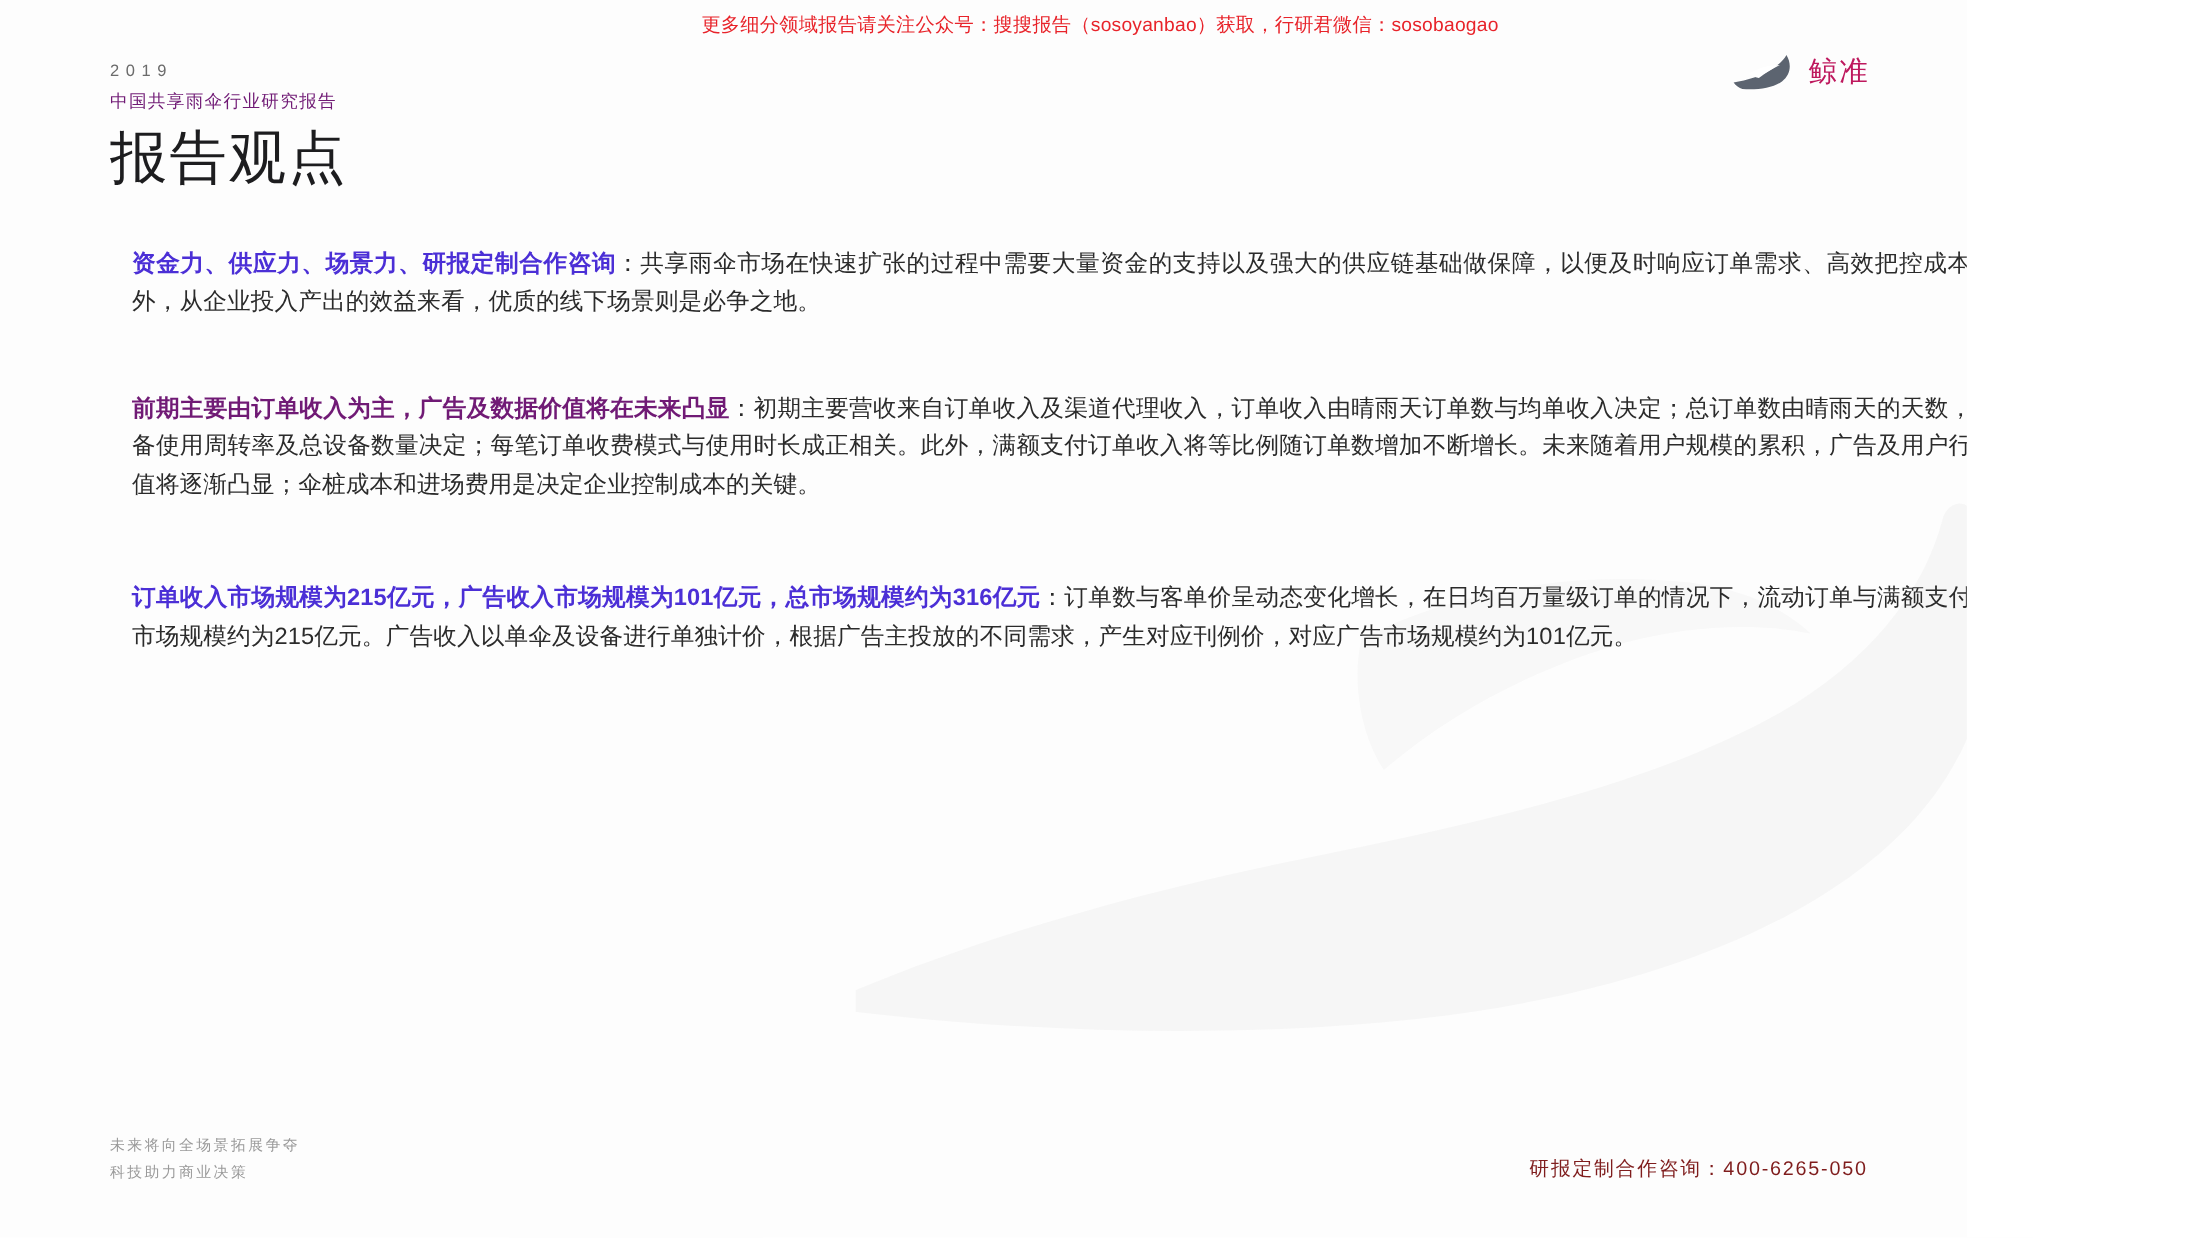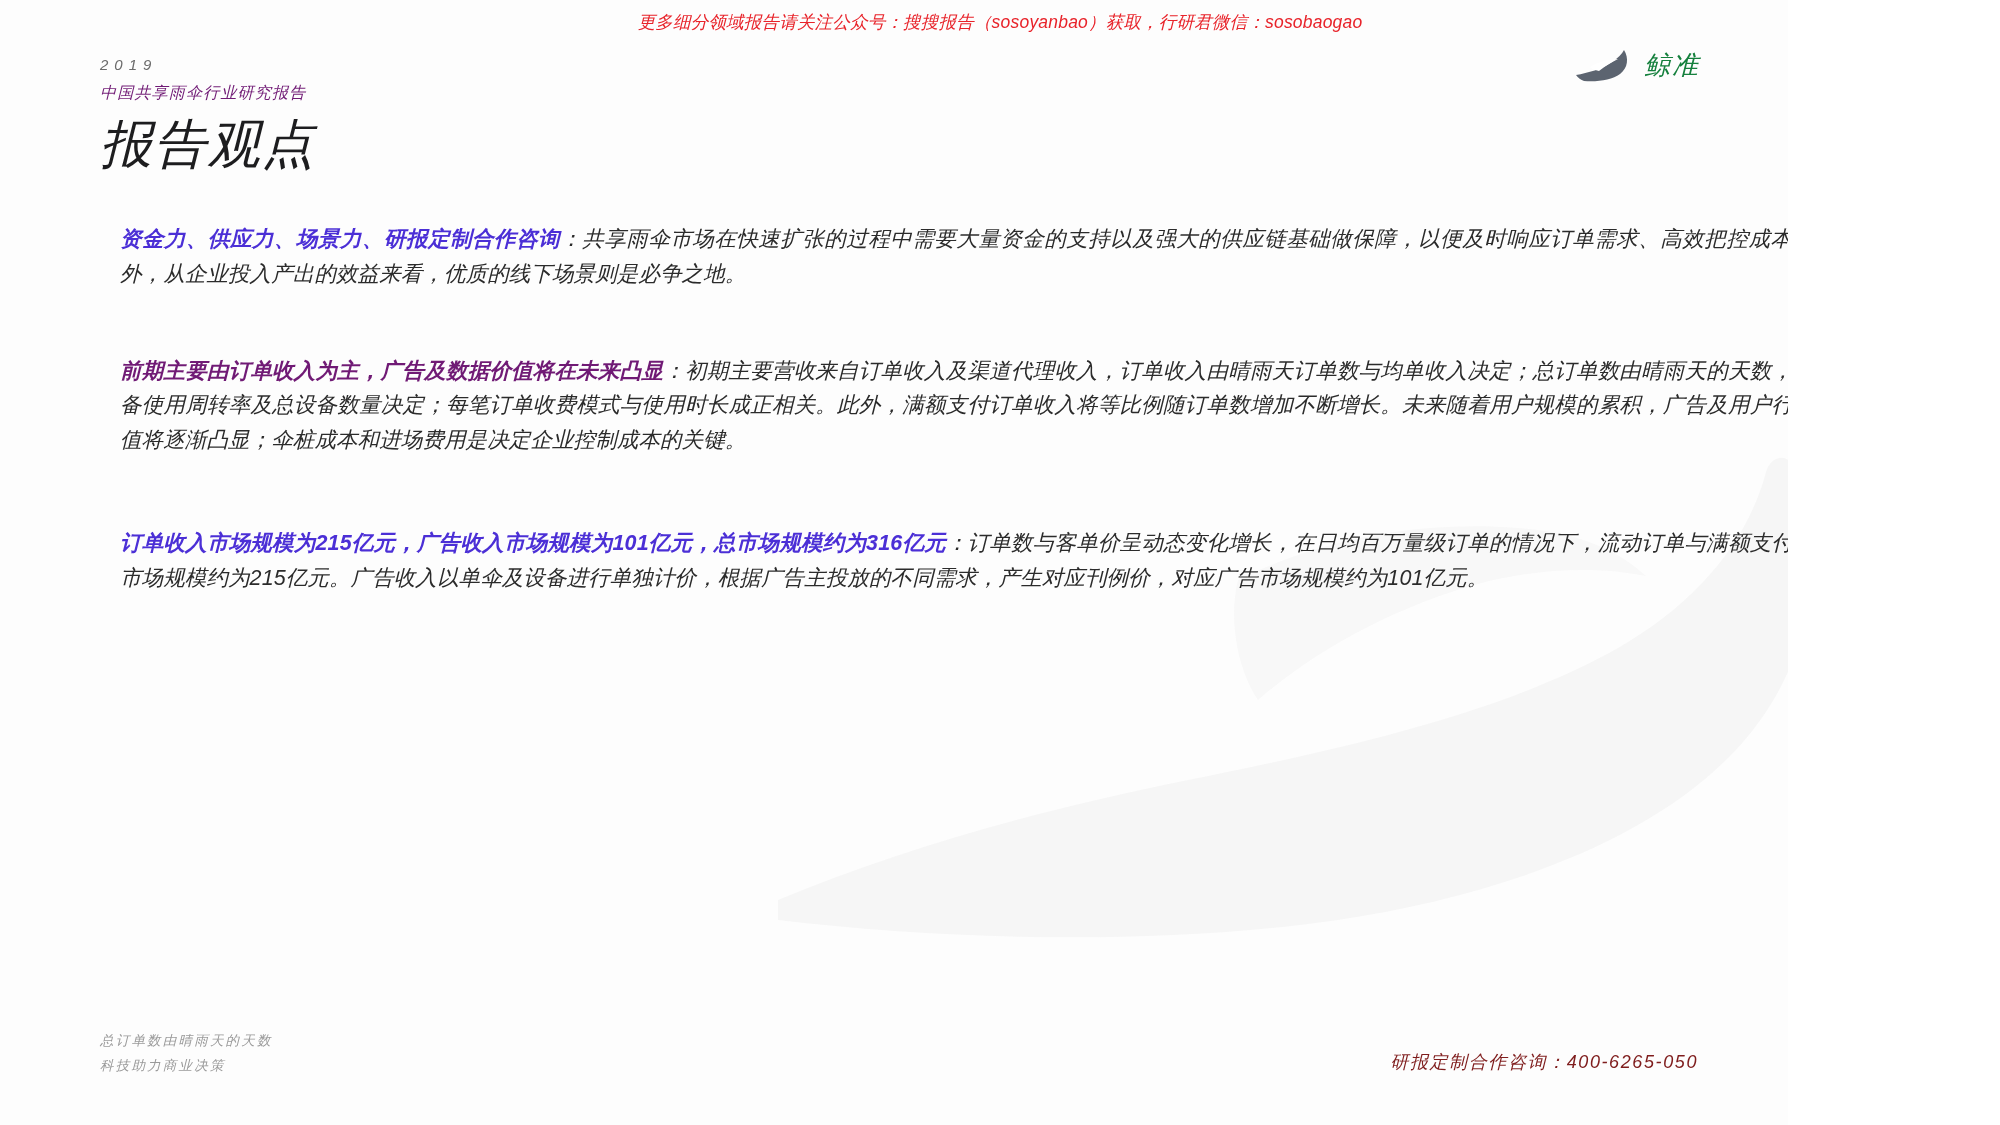--- a/index.html
+++ b/index.html
@@ -15,21 +15,20 @@
     position: relative;
   }
 
   .slide {
     position: absolute;
     left: 0; top: 0;
     width: 1788px;
     height: 1125px;
     background: #fdfdfd;
     overflow: hidden;
-    font-style: italic;
   }
 
   
   .watermark {
     position: absolute;
     right: -80px;
     top: 380px;
     width: 1150px;
     height: 560px;
     pointer-events: none;
@@ -78,21 +77,21 @@
     align-items: center;
     gap: 12px;
   }
   .logo-mark {
     width: 58px;
     height: 34px;
     position: relative;
   }
   .logo-text {
     font-size: 26px;
-    color: #15803d;
+    color: #be185d;
     letter-spacing: 2px;
     font-family: "Liberation Serif", serif;
   }
 
   
   .page-title {
     position: absolute;
     left: 100px;
     top: 112px;
     font-size: 52px;
@@ -201,18 +200,18 @@
 
     <div class="point p5">
       <p>
         <span class="lead" style="color: rgb(75, 47, 214);">订单收入市场规模为215亿元，广告收入市场规模为101亿元，总市场规模约为316亿元</span><span class="colon">：</span><span class="body">订单数与客单价呈动态变化增长，在日均百万量级订单的情况下，流动订单与满额支付订单合计市场规模约为215亿元。广告收入以单伞及设备进行单独计价，根据广告主投放的不同需求，产生对应刊例价，对应广告市场规模约为101亿元。</span>
       </p>
     </div>
 
   </div>
 
   <div class="footer-left">
-    <div>总订单数由晴雨天的天数</div>
+    <div>未来将向全场景拓展争夺</div>
     <div>科技助力商业决策</div>
   </div>
   <div class="footer-right">研报定制合作咨询：400-6265-050</div>
 
 </div>
 
 </body></html>

